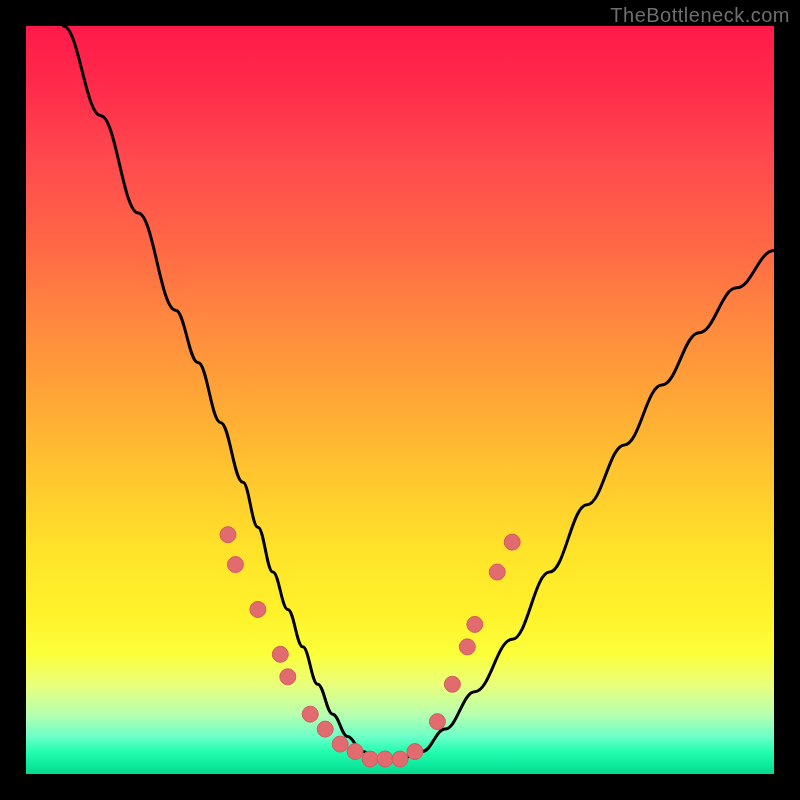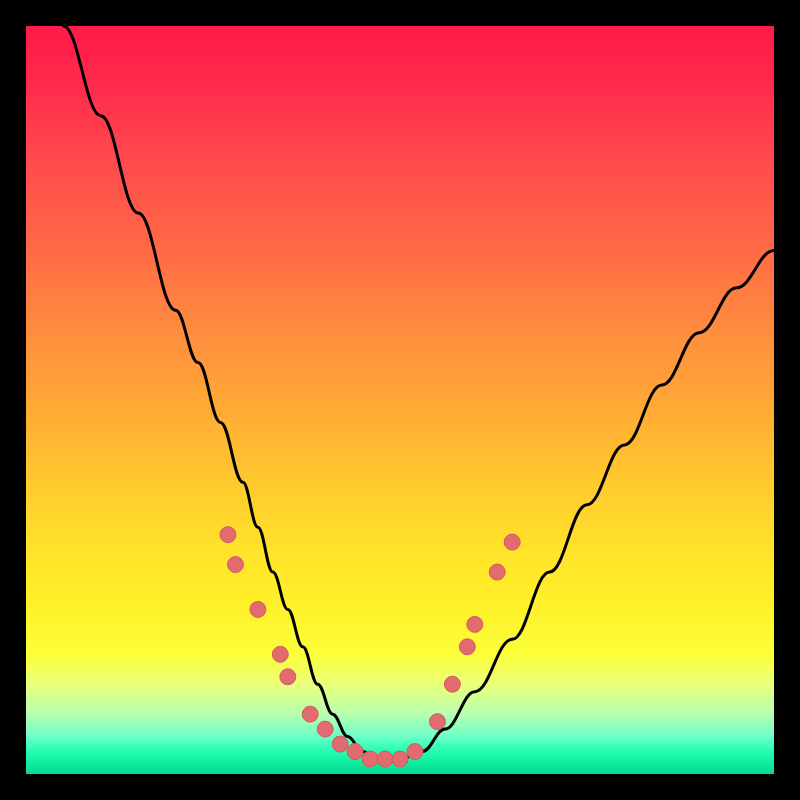--- a/index.html
+++ b/index.html
@@ -78,13 +78,14 @@
           <circle cx="388.96000000000004" cy="725.56" r="8" fill="#e16b6e" stroke="#d35a5d" stroke-width="1"></circle>
           <circle cx="411.40000000000003" cy="695.64" r="8" fill="#e16b6e" stroke="#d35a5d" stroke-width="1"></circle>
           <circle cx="426.35999999999996" cy="658.24" r="8" fill="#e16b6e" stroke="#d35a5d" stroke-width="1"></circle>
           <circle cx="441.32" cy="620.84" r="8" fill="#e16b6e" stroke="#d35a5d" stroke-width="1"></circle>
           <circle cx="448.8" cy="598.4" r="8" fill="#e16b6e" stroke="#d35a5d" stroke-width="1"></circle>
           <circle cx="471.24" cy="546.04" r="8" fill="#e16b6e" stroke="#d35a5d" stroke-width="1"></circle>
           <circle cx="486.2" cy="516.12" r="8" fill="#e16b6e" stroke="#d35a5d" stroke-width="1"></circle>
         </g>
     </svg>
   </div>
+  <div class="watermark">TheBottleneck.com</div>
 </div>
 
 </body></html>

